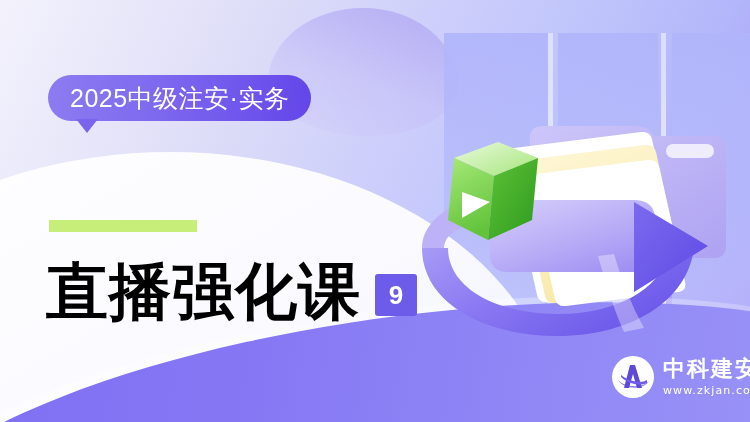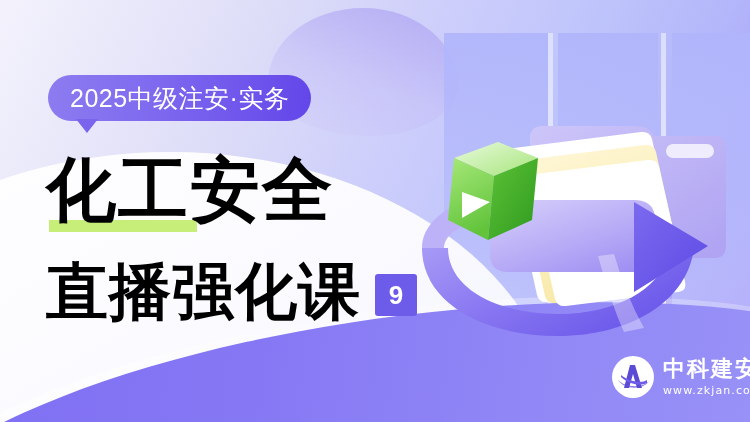--- a/index.html
+++ b/index.html
@@ -330,21 +330,20 @@
   <div class="content">
 
     <div class="pill">
       <span>2025中级注安·实务</span>
       <span class="pill-tail"></span>
     </div>
 
     <div class="headline-wrap">
       <div class="line1-block">
         <span class="hl-bar"></span>
-        <span class="line1">化工安全</span>
       </div>
       <div class="line2-block">
         <span class="line2">直播强化课</span>
         <span class="episode-badge">9</span>
       </div>
     </div>
   </div>
 
   <div class="logo">
     <svg class="logo-mark" viewBox="0 0 42 42" xmlns="http://www.w3.org/2000/svg">

